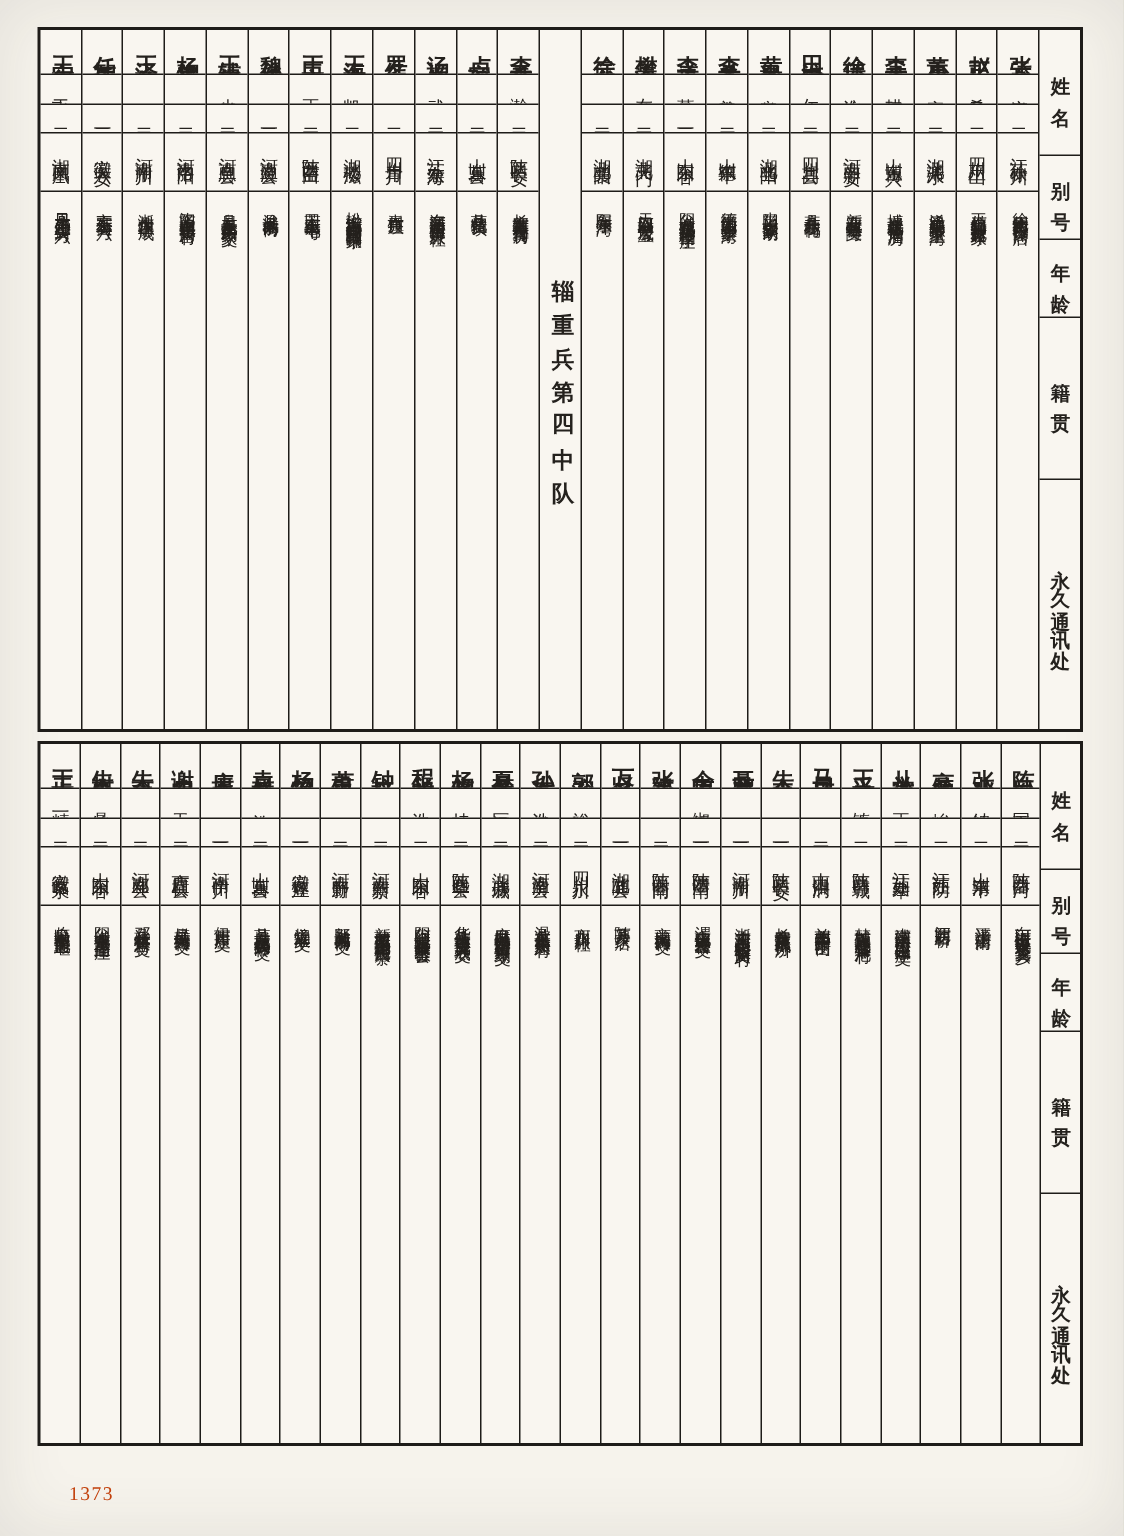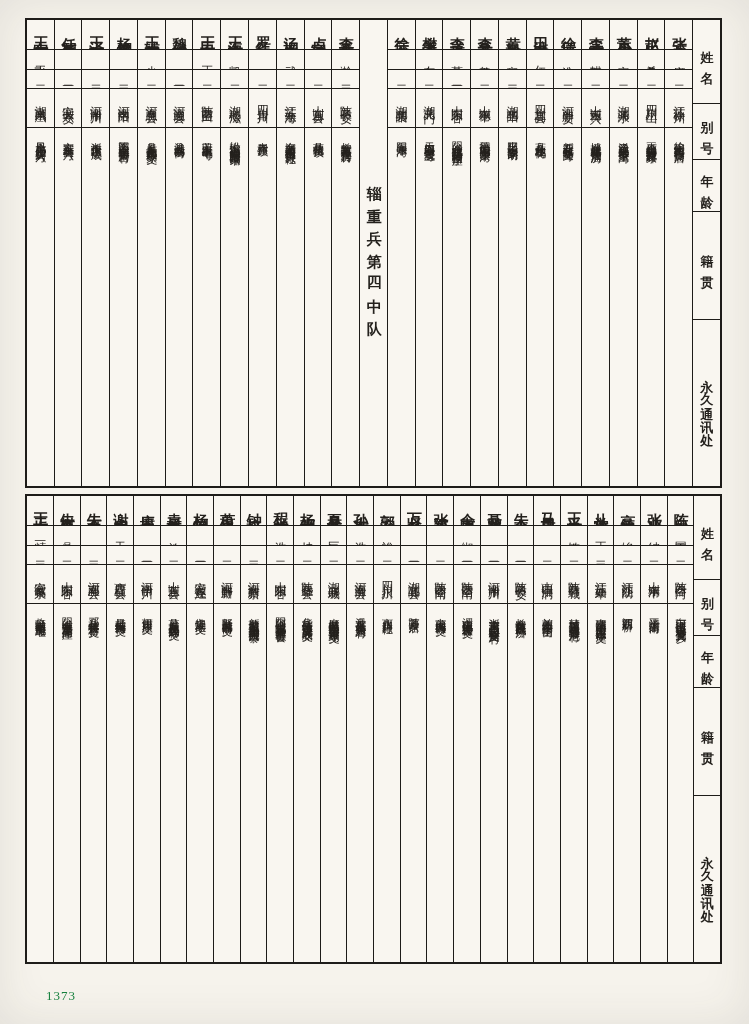--- a/index.html
+++ b/index.html
@@ -70,21 +70,21 @@
   .col.unit .vtext {
     height:auto; padding:0;
     font-size:15px; font-weight:700;
     letter-spacing:1.5em;
   }
   .page-number {
     position:absolute;
     left:46px; bottom:20px;
     font-size:13px;
     letter-spacing:1px;
-    color:#15803d;
+    color:#c2410c;
   }
 </style>
 </head>
 <body>
 
 <div class="page">
   <section class="roster">
   <div class="col head">
     <div class="cell name">
       <span class="vtext">姓名</span>

